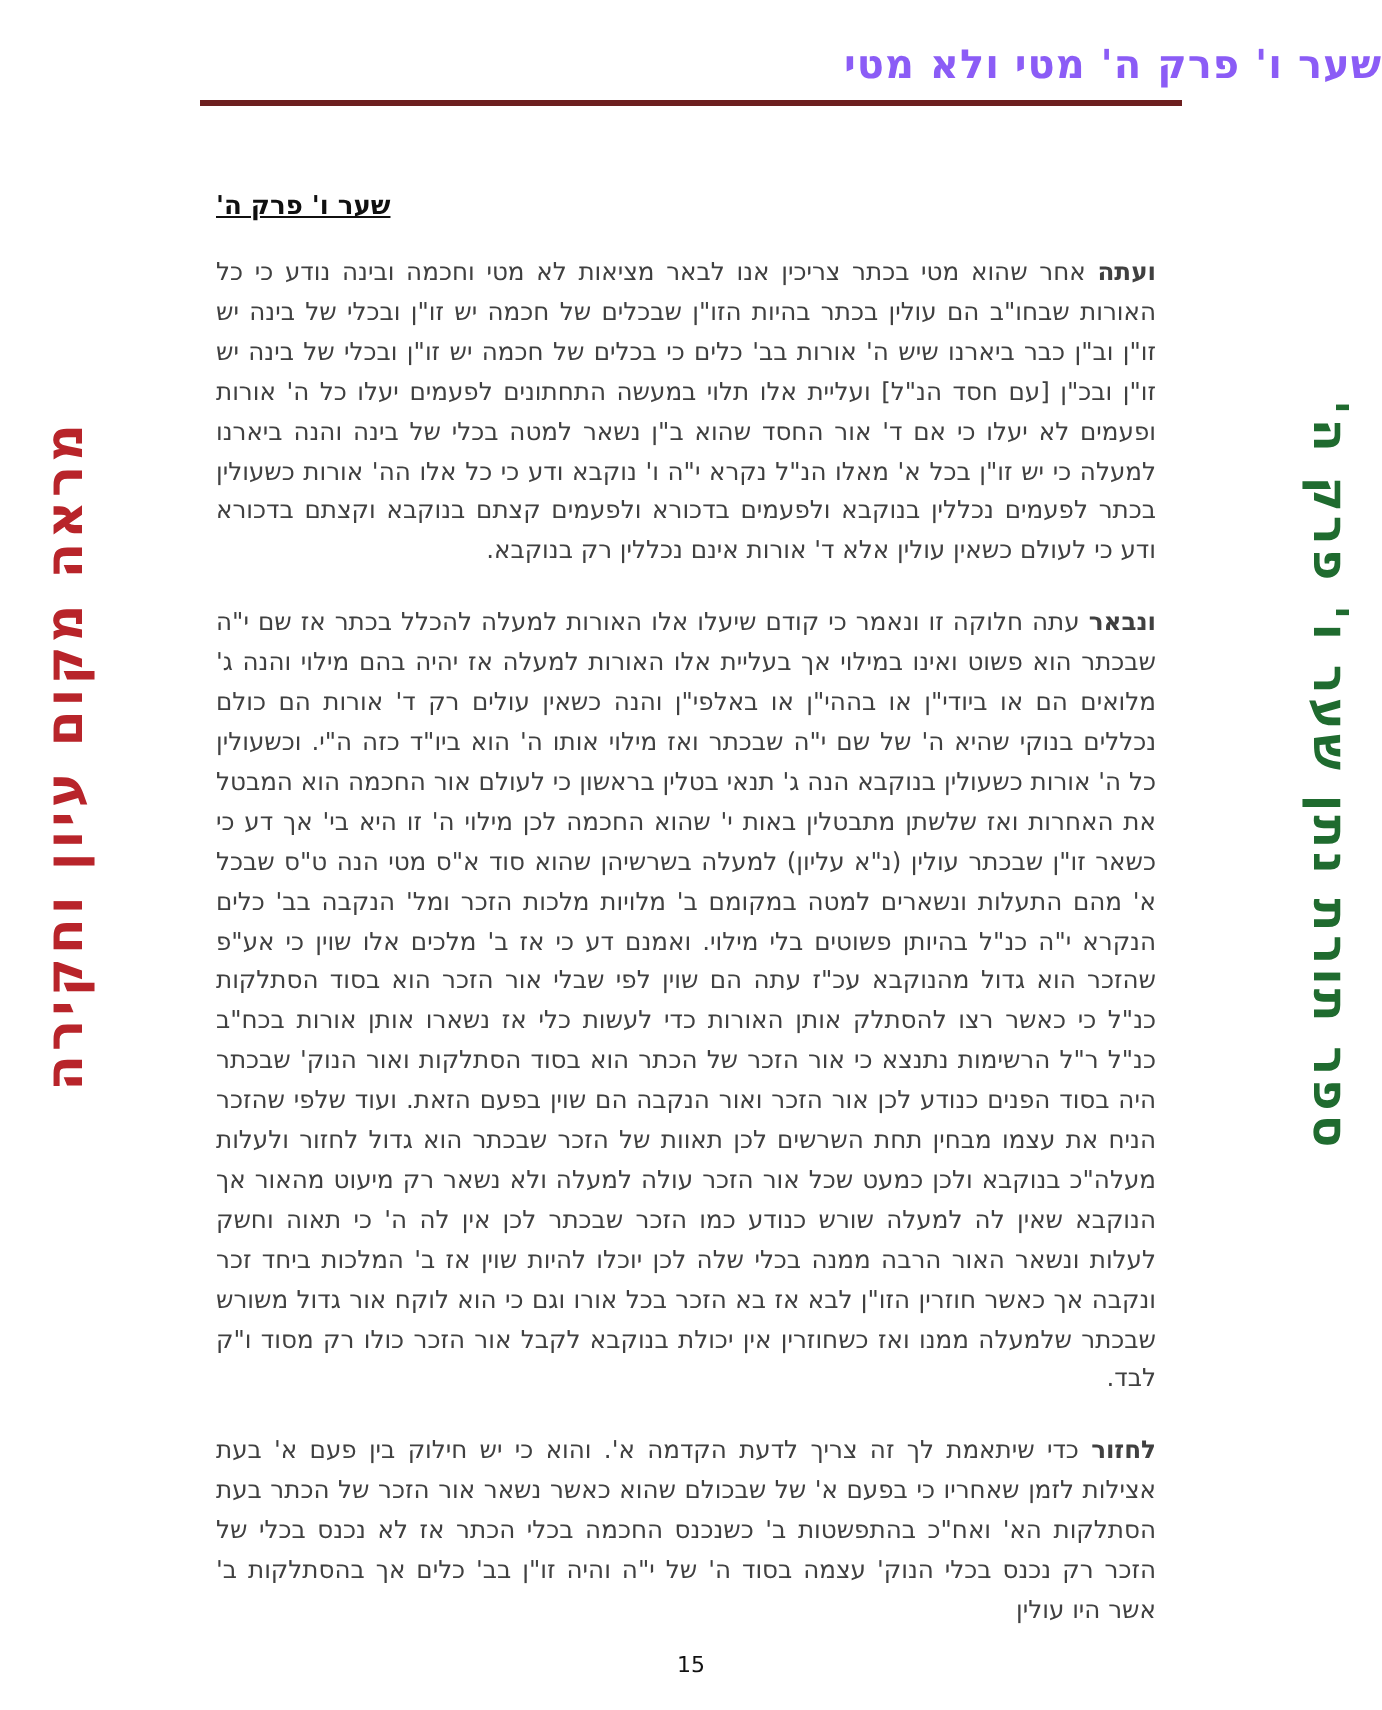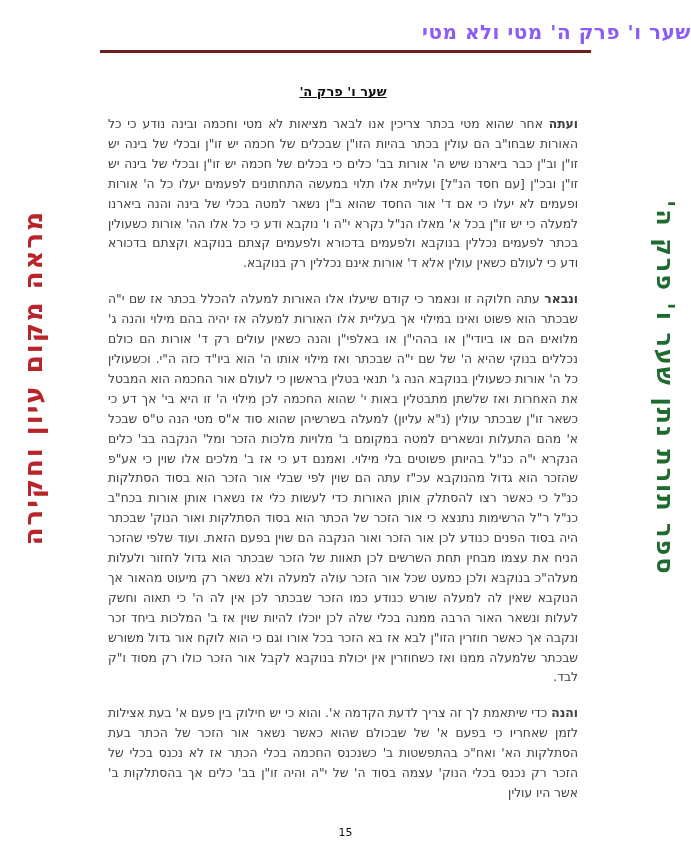--- a/index.html
+++ b/index.html
@@ -73,26 +73,26 @@
   
   .content {
     position: absolute;
     top: 72px;
     left: 108px;
     width: 470px;
     direction: rtl;
     text-align: justify;
   }
   .section-title {
-    text-align: center;
+    text-align: left;
     font-size: 13px;
     font-weight: bold;
     color: #101010;
     text-decoration: underline;
-    margin: 12px 0 16px 0;
+    margin: 24px 0 16px 0;
     direction: rtl;
   }
   .para {
     font-size: 12.3px;
     line-height: 1.62;
     color: #404040;
     margin: 0 0 16px 0;
     direction: rtl;
     text-align: justify;
     text-align-last: right;
@@ -130,17 +130,17 @@
 
   <p class="para">
     <span class="lead">ועתה</span><span> אחר שהוא מטי בכתר צריכין אנו לבאר מציאות לא מטי וחכמה ובינה נודע כי כל האורות שבחו"ב הם עולין בכתר בהיות הזו"ן שבכלים של חכמה יש זו"ן ובכלי של בינה יש זו"ן וב"ן כבר ביארנו שיש ה' אורות בב' כלים כי בכלים של חכמה יש זו"ן ובכלי של בינה יש זו"ן ובכ"ן [עם חסד הנ"ל] ועליית אלו תלוי במעשה התחתונים לפעמים יעלו כל ה' אורות ופעמים לא יעלו כי אם ד' אור החסד שהוא ב"ן נשאר למטה בכלי של בינה והנה ביארנו למעלה כי יש זו"ן בכל א' מאלו הנ"ל נקרא י"ה ו' נוקבא ודע כי כל אלו הה' אורות כשעולין בכתר לפעמים נכללין בנוקבא ולפעמים בדכורא ולפעמים קצתם בנוקבא וקצתם בדכורא ודע כי לעולם כשאין עולין אלא ד' אורות אינם נכללין רק בנוקבא.</span>
   </p>
 
   <p class="para">
     <span class="lead">ונבאר</span><span> עתה חלוקה זו ונאמר כי קודם שיעלו אלו האורות למעלה להכלל בכתר אז שם י"ה שבכתר הוא פשוט ואינו במילוי אך בעליית אלו האורות למעלה אז יהיה בהם מילוי והנה ג' מלואים הם או ביודי"ן או בההי"ן או באלפי"ן והנה כשאין עולים רק ד' אורות הם כולם נכללים בנוקי שהיא ה' של שם י"ה שבכתר ואז מילוי אותו ה' הוא ביו"ד כזה ה"י. וכשעולין כל ה' אורות כשעולין בנוקבא הנה ג' תנאי בטלין בראשון כי לעולם אור החכמה הוא המבטל את האחרות ואז שלשתן מתבטלין באות י' שהוא החכמה לכן מילוי ה' זו היא בי' אך דע כי כשאר זו"ן שבכתר עולין (נ"א עליון) למעלה בשרשיהן שהוא סוד א"ס מטי הנה ט"ס שבכל א' מהם התעלות ונשארים למטה במקומם ב' מלויות מלכות הזכר ומל' הנקבה בב' כלים הנקרא י"ה כנ"ל בהיותן פשוטים בלי מילוי. ואמנם דע כי אז ב' מלכים אלו שוין כי אע"פ שהזכר הוא גדול מהנוקבא עכ"ז עתה הם שוין לפי שבלי אור הזכר הוא בסוד הסתלקות כנ"ל כי כאשר רצו להסתלק אותן האורות כדי לעשות כלי אז נשארו אותן אורות בכח"ב כנ"ל ר"ל הרשימות נתנצא כי אור הזכר של הכתר הוא בסוד הסתלקות ואור הנוק' שבכתר היה בסוד הפנים כנודע לכן אור הזכר ואור הנקבה הם שוין בפעם הזאת. ועוד שלפי שהזכר הניח את עצמו מבחין תחת השרשים לכן תאוות של הזכר שבכתר הוא גדול לחזור ולעלות מעלה"כ בנוקבא ולכן כמעט שכל אור הזכר עולה למעלה ולא נשאר רק מיעוט מהאור אך הנוקבא שאין לה למעלה שורש כנודע כמו הזכר שבכתר לכן אין לה ה' כי תאוה וחשק לעלות ונשאר האור הרבה ממנה בכלי שלה לכן יוכלו להיות שוין אז ב' המלכות ביחד זכר ונקבה אך כאשר חוזרין הזו"ן לבא אז בא הזכר בכל אורו וגם כי הוא לוקח אור גדול משורש שבכתר שלמעלה ממנו ואז כשחוזרין אין יכולת בנוקבא לקבל אור הזכר כולו רק מסוד ו"ק לבד.</span>
   </p>
 
   <p class="para">
-    <span class="lead">והנה</span><span> כדי שיתאמת לך זה צריך לדעת הקדמה א'. והוא כי יש חילוק בין פעם א' בעת אצילות לזמן שאחריו כי בפעם א' של שבכולם שהוא כאשר נשאר אור הזכר של הכתר בעת הסתלקות הא' ואח"כ בהתפשטות ב' כשנכנס החכמה בכלי הכתר אז לא נכנס בכלי של הזכר רק נכנס בכלי הנוק' עצמה בסוד ה' של י"ה והיה זו"ן בב' כלים אך בהסתלקות ב' אשר היו עולין</span>
+    <span class="lead">לחזור</span><span> כדי שיתאמת לך זה צריך לדעת הקדמה א'. והוא כי יש חילוק בין פעם א' בעת אצילות לזמן שאחריו כי בפעם א' של שבכולם שהוא כאשר נשאר אור הזכר של הכתר בעת הסתלקות הא' ואח"כ בהתפשטות ב' כשנכנס החכמה בכלי הכתר אז לא נכנס בכלי של הזכר רק נכנס בכלי הנוק' עצמה בסוד ה' של י"ה והיה זו"ן בב' כלים אך בהסתלקות ב' אשר היו עולין</span>
   </p>
 </div>
 
 <div class="page-number">15</div>
 
 </body></html>

